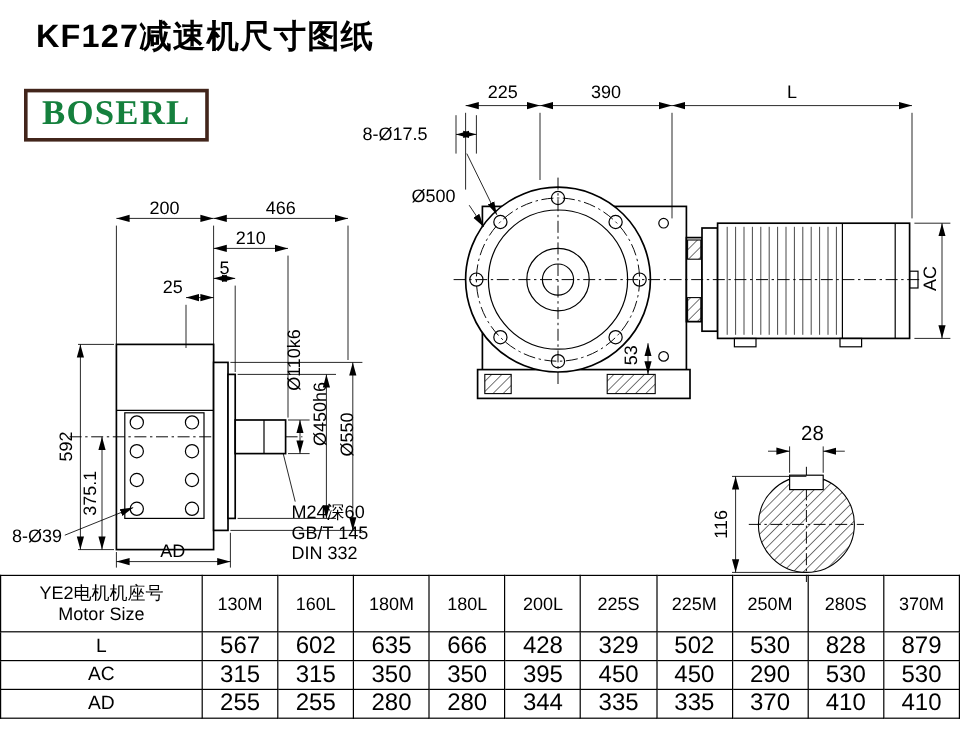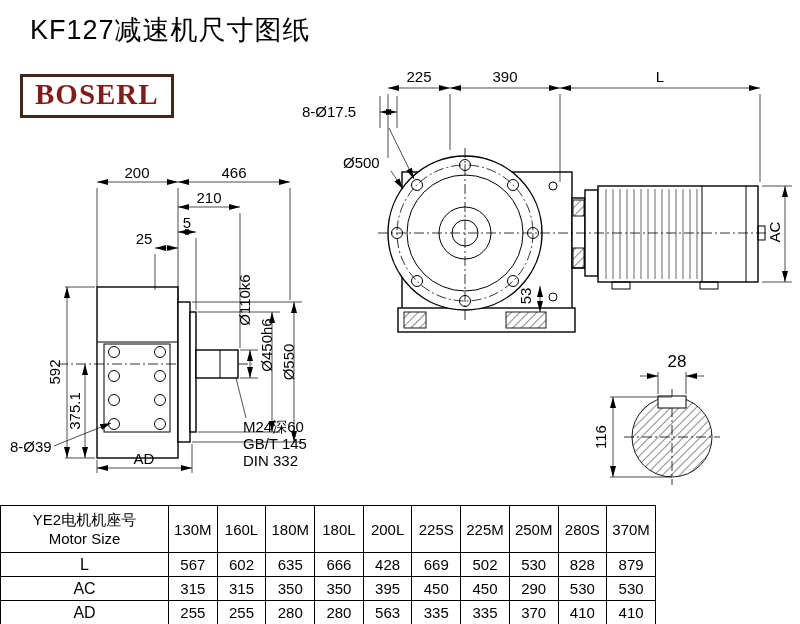--- a/index.html
+++ b/index.html
@@ -1,36 +1,36 @@
 <!DOCTYPE html>
 <html><head>
 <meta charset="utf-8">
 <style>
   *{box-sizing:border-box;margin:0;padding:0}
   html,body{width:800px;height:624px}
   body{background:#fff;font-family:"Liberation Sans",sans-serif;position:relative;overflow:hidden;color:#000}
-  .title{position:absolute;left:30px;top:12px;font-size:27px;font-weight:normal;letter-spacing:1px}
-  .logo{position:absolute;left:20px;top:74px;border:3px solid #42251b;color:#7f1d1d;
+  .title{position:absolute;left:30px;top:12px;font-size:27px;font-weight:bold;letter-spacing:1px}
+  .logo{position:absolute;left:20px;top:74px;border:3px solid #42251b;color:#15803d;
         font-family:"Liberation Serif",serif;font-weight:bold;font-size:29px;
         padding:1px 12px 4px 12px;letter-spacing:1px;background:#fff}
   svg.drawing{position:absolute;left:0;top:0}
   svg text{font-family:"Liberation Sans",sans-serif;fill:#000}
   .ol{fill:none;stroke:#000;stroke-width:1.4}
   .olw{fill:#fff;stroke:#000;stroke-width:1.4}
   .tl{fill:none;stroke:#000;stroke-width:1}
   .tlw{fill:#fff;stroke:#000;stroke-width:1}
   .xl{fill:none;stroke:#000;stroke-width:0.7}
   .cl{fill:none;stroke:#000;stroke-width:0.8;stroke-dasharray:10 3 2 3}
   .fin{fill:none;stroke:#000;stroke-width:0.6}
   .hz{fill:url(#hatch);stroke:#000;stroke-width:0.9}
   .dim{font-size:15px}
   .dimL{font-size:17px}
-  table.spec{position:absolute;left:0;top:505px;width:656px;border-collapse:collapse;
+  table.spec{position:absolute;left:0;top:479px;width:800px;border-collapse:collapse;
              table-layout:fixed;text-align:center}
-  table.spec th,table.spec td{border:1px solid #000;font-weight:normal;font-size:15px;
+  table.spec th,table.spec td{border:1px solid #000;font-weight:normal;font-size:20px;
              overflow:hidden;white-space:nowrap;padding:0}
   table.spec tr.hdr th{height:47px;font-size:15px}
   table.spec tr.dat td{height:24px}
   table.spec .c0{width:168px;font-size:16px}
 </style>
 </head>
 <body>
 
 <div class="title">KF127减速机尺寸图纸</div>
 <div class="logo">BOSERL</div>
@@ -230,21 +230,21 @@
     <th>280S</th>
     <th>370M</th>
   </tr>
   <tr class="dat">
     <td class="c0">L</td>
     <td>567</td>
     <td>602</td>
     <td>635</td>
     <td>666</td>
     <td>428</td>
-    <td>669</td>
+    <td>329</td>
     <td>502</td>
     <td>530</td>
     <td>828</td>
     <td>879</td>
   </tr>
   <tr class="dat">
     <td class="c0">AC</td>
     <td>315</td>
     <td>315</td>
     <td>350</td>
@@ -255,21 +255,21 @@
     <td>290</td>
     <td>530</td>
     <td>530</td>
   </tr>
   <tr class="dat">
     <td class="c0">AD</td>
     <td>255</td>
     <td>255</td>
     <td>280</td>
     <td>280</td>
-    <td>563</td>
+    <td>344</td>
     <td>335</td>
     <td>335</td>
     <td>370</td>
     <td>410</td>
     <td>410</td>
   </tr>
 </tbody>
   </table>
 
 </body></html>

